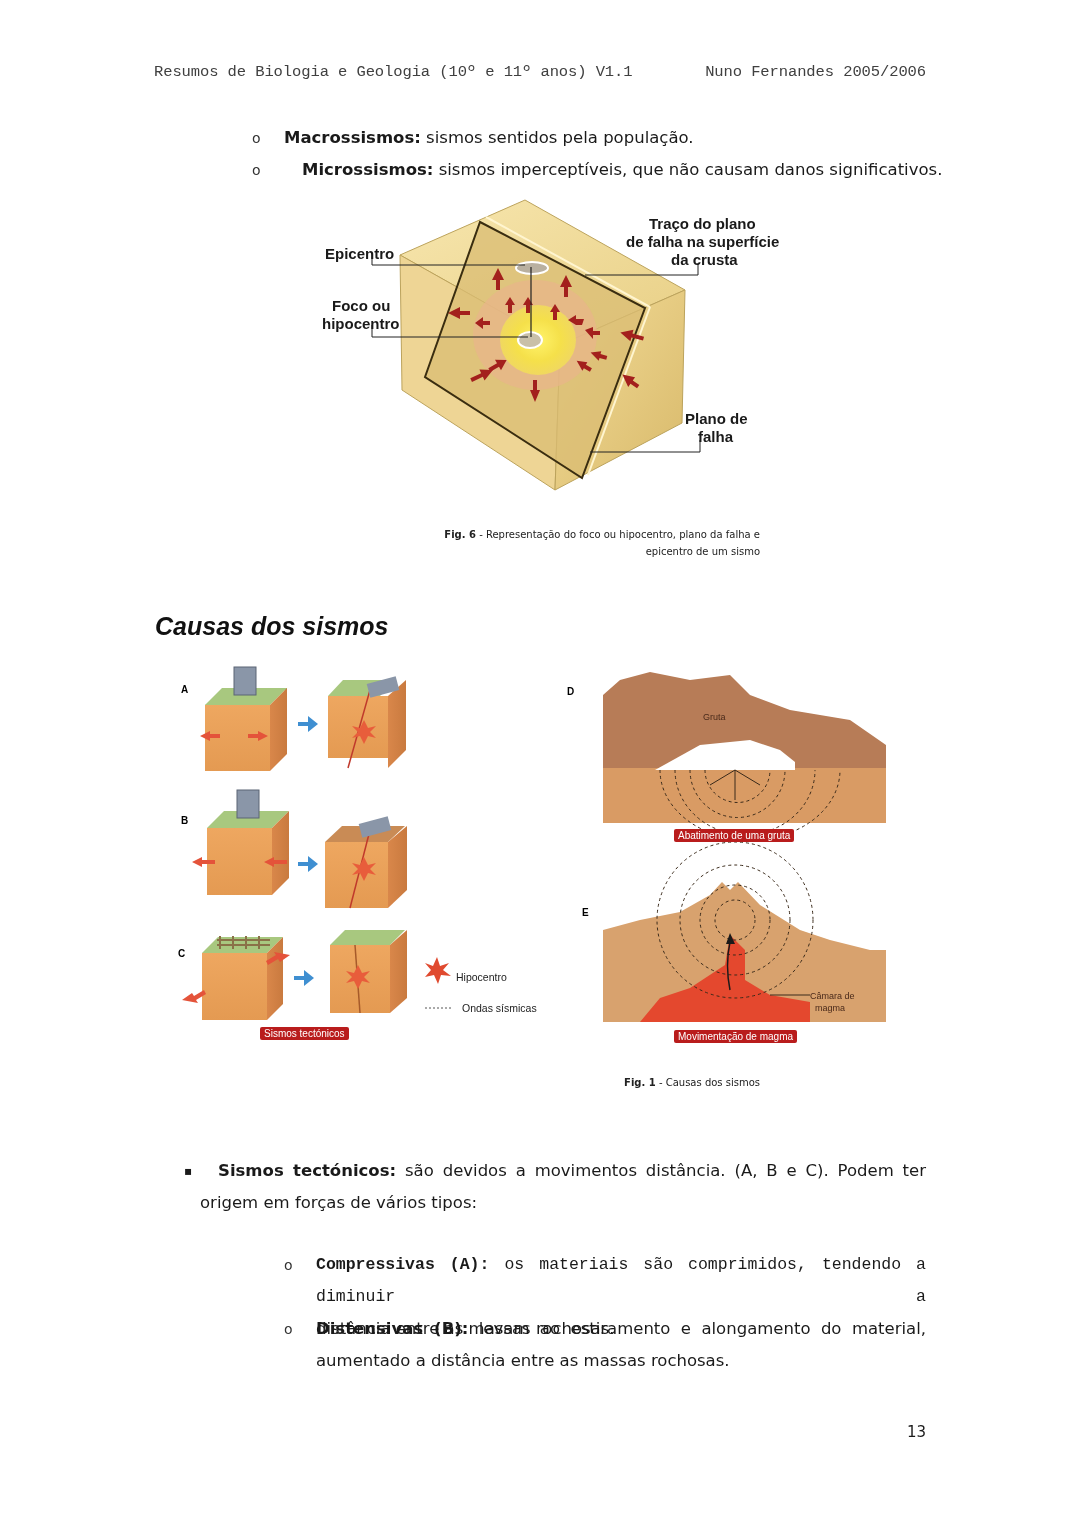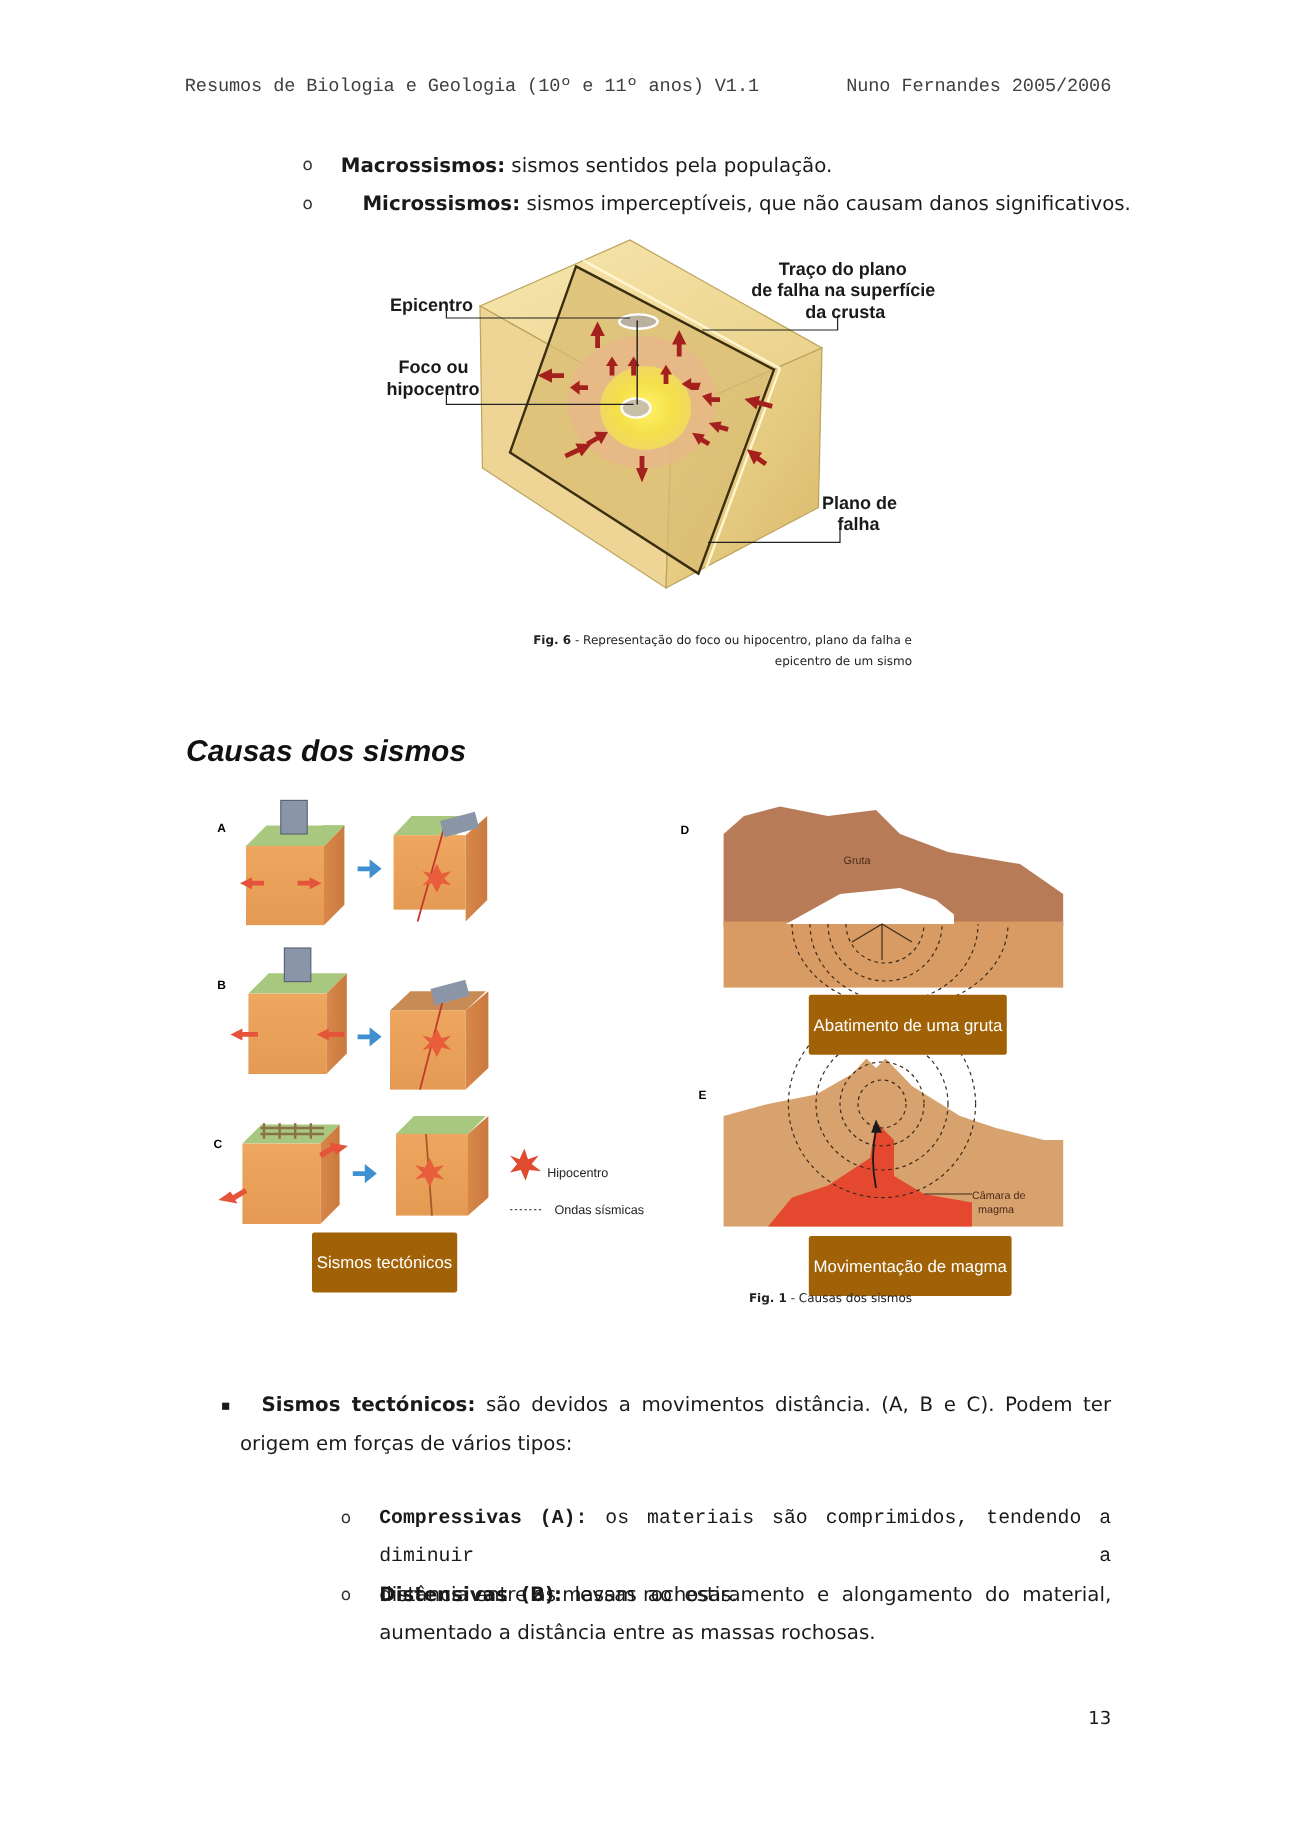--- a/index.html
+++ b/index.html
@@ -11,22 +11,22 @@
   .hdr-right { right:154px; }
   .bul { font-size:16.5px; line-height:32px; color:#1a1a1a; }
   .bul .mark { position:absolute; font-size:14px; color:#333; }
   .bul b { font-weight:bold; }
   .caption { font-size:10px; text-align:right; color:#222; line-height:17px; }
   .caption b { font-weight:bold; }
   h2.section { margin:0; font-family:"Liberation Sans", sans-serif; font-style:italic; font-weight:bold;
                font-size:25px; color:#111; }
   .fig-label { font-family:"Liberation Sans", sans-serif; font-weight:bold; font-size:15px; fill:#1a1a1a; }
   .sm-label { font-family:"Liberation Sans", sans-serif; font-weight:bold; font-size:10px; }
-  .badge { position:absolute; background:#a16207; color:#fff; font-family:"Liberation Sans", sans-serif;
-           font-size:14px; padding:17px 4px; border-radius:2px; white-space:nowrap; }
+  .badge { position:absolute; background:#b91c1c; color:#fff; font-family:"Liberation Sans", sans-serif;
+           font-size:10px; padding:1px 4px; border-radius:2px; white-space:nowrap; }
   .para { font-size:16.5px; line-height:32px; text-align:justify; }
   .page-num { font-size:15px; }
 </style>
 </head>
 <body>
 
 <div class="abs hdr hdr-left">Resumos de Biologia e Geologia (10º e 11º anos) V1.1</div>
 <div class="abs hdr hdr-right">Nuno Fernandes 2005/2006</div>
 
 <div class="abs bul" style="left:252px; top:122px;">

